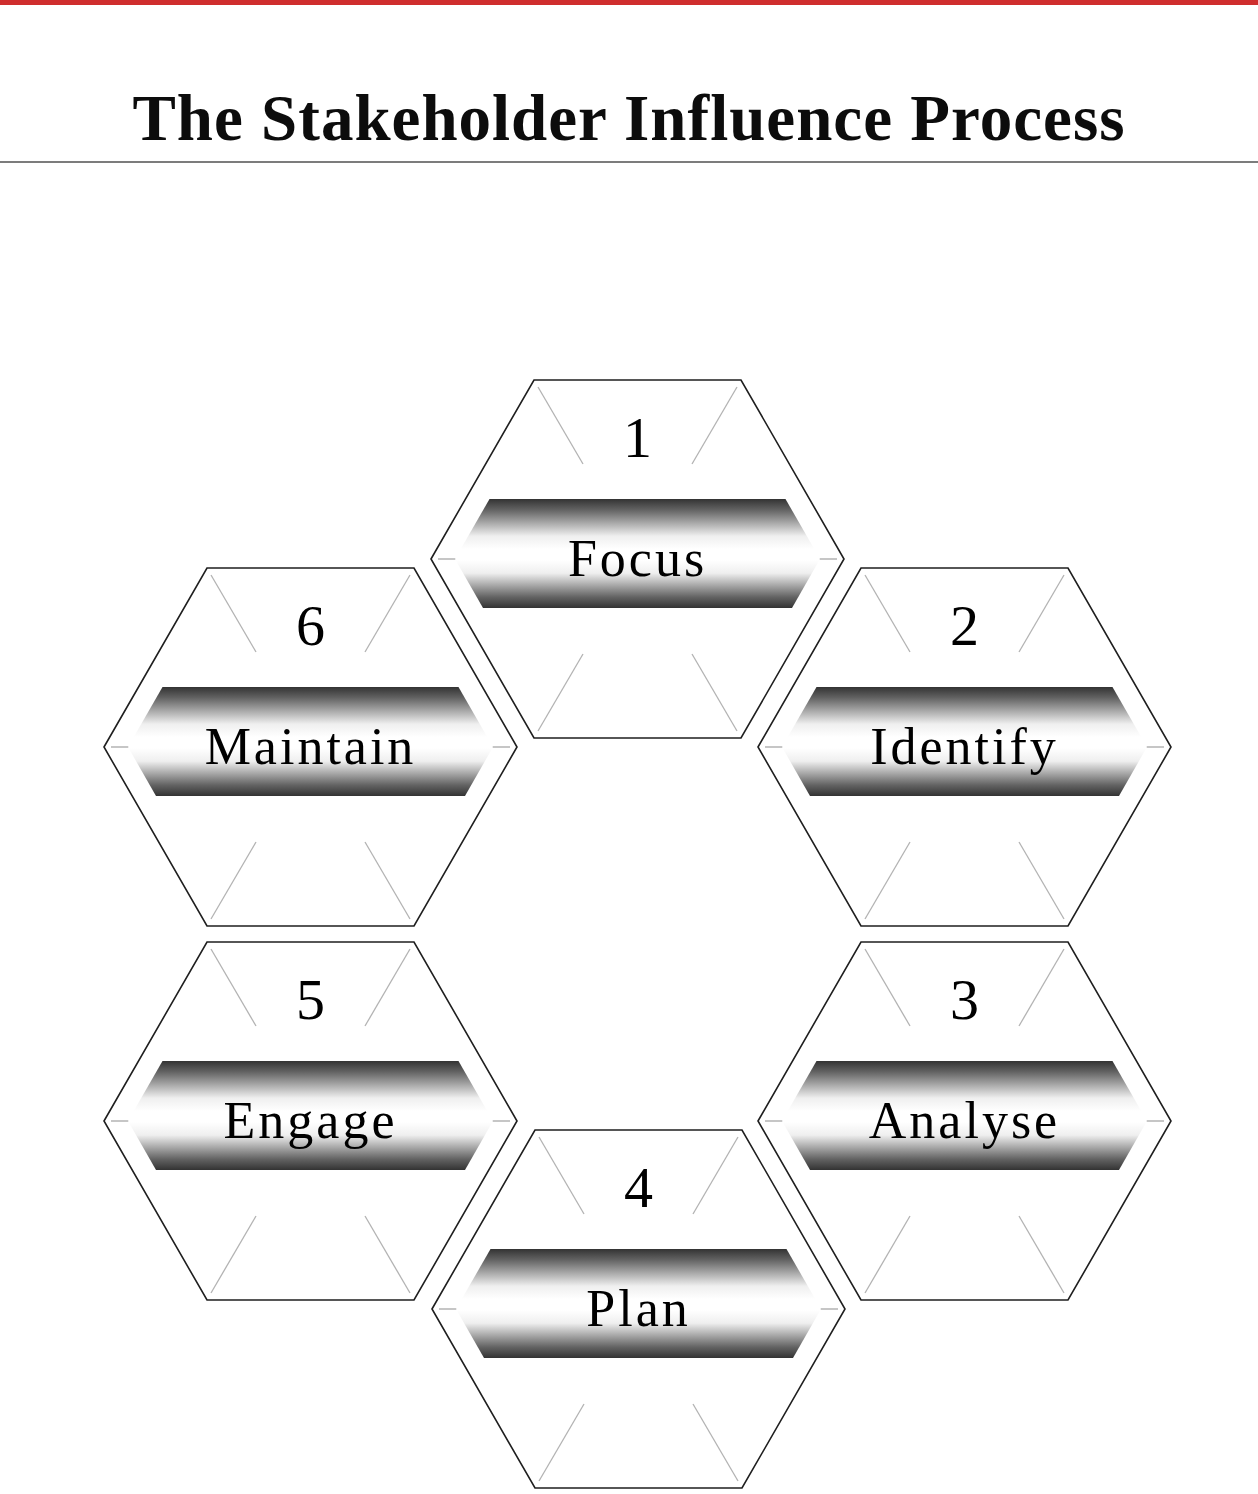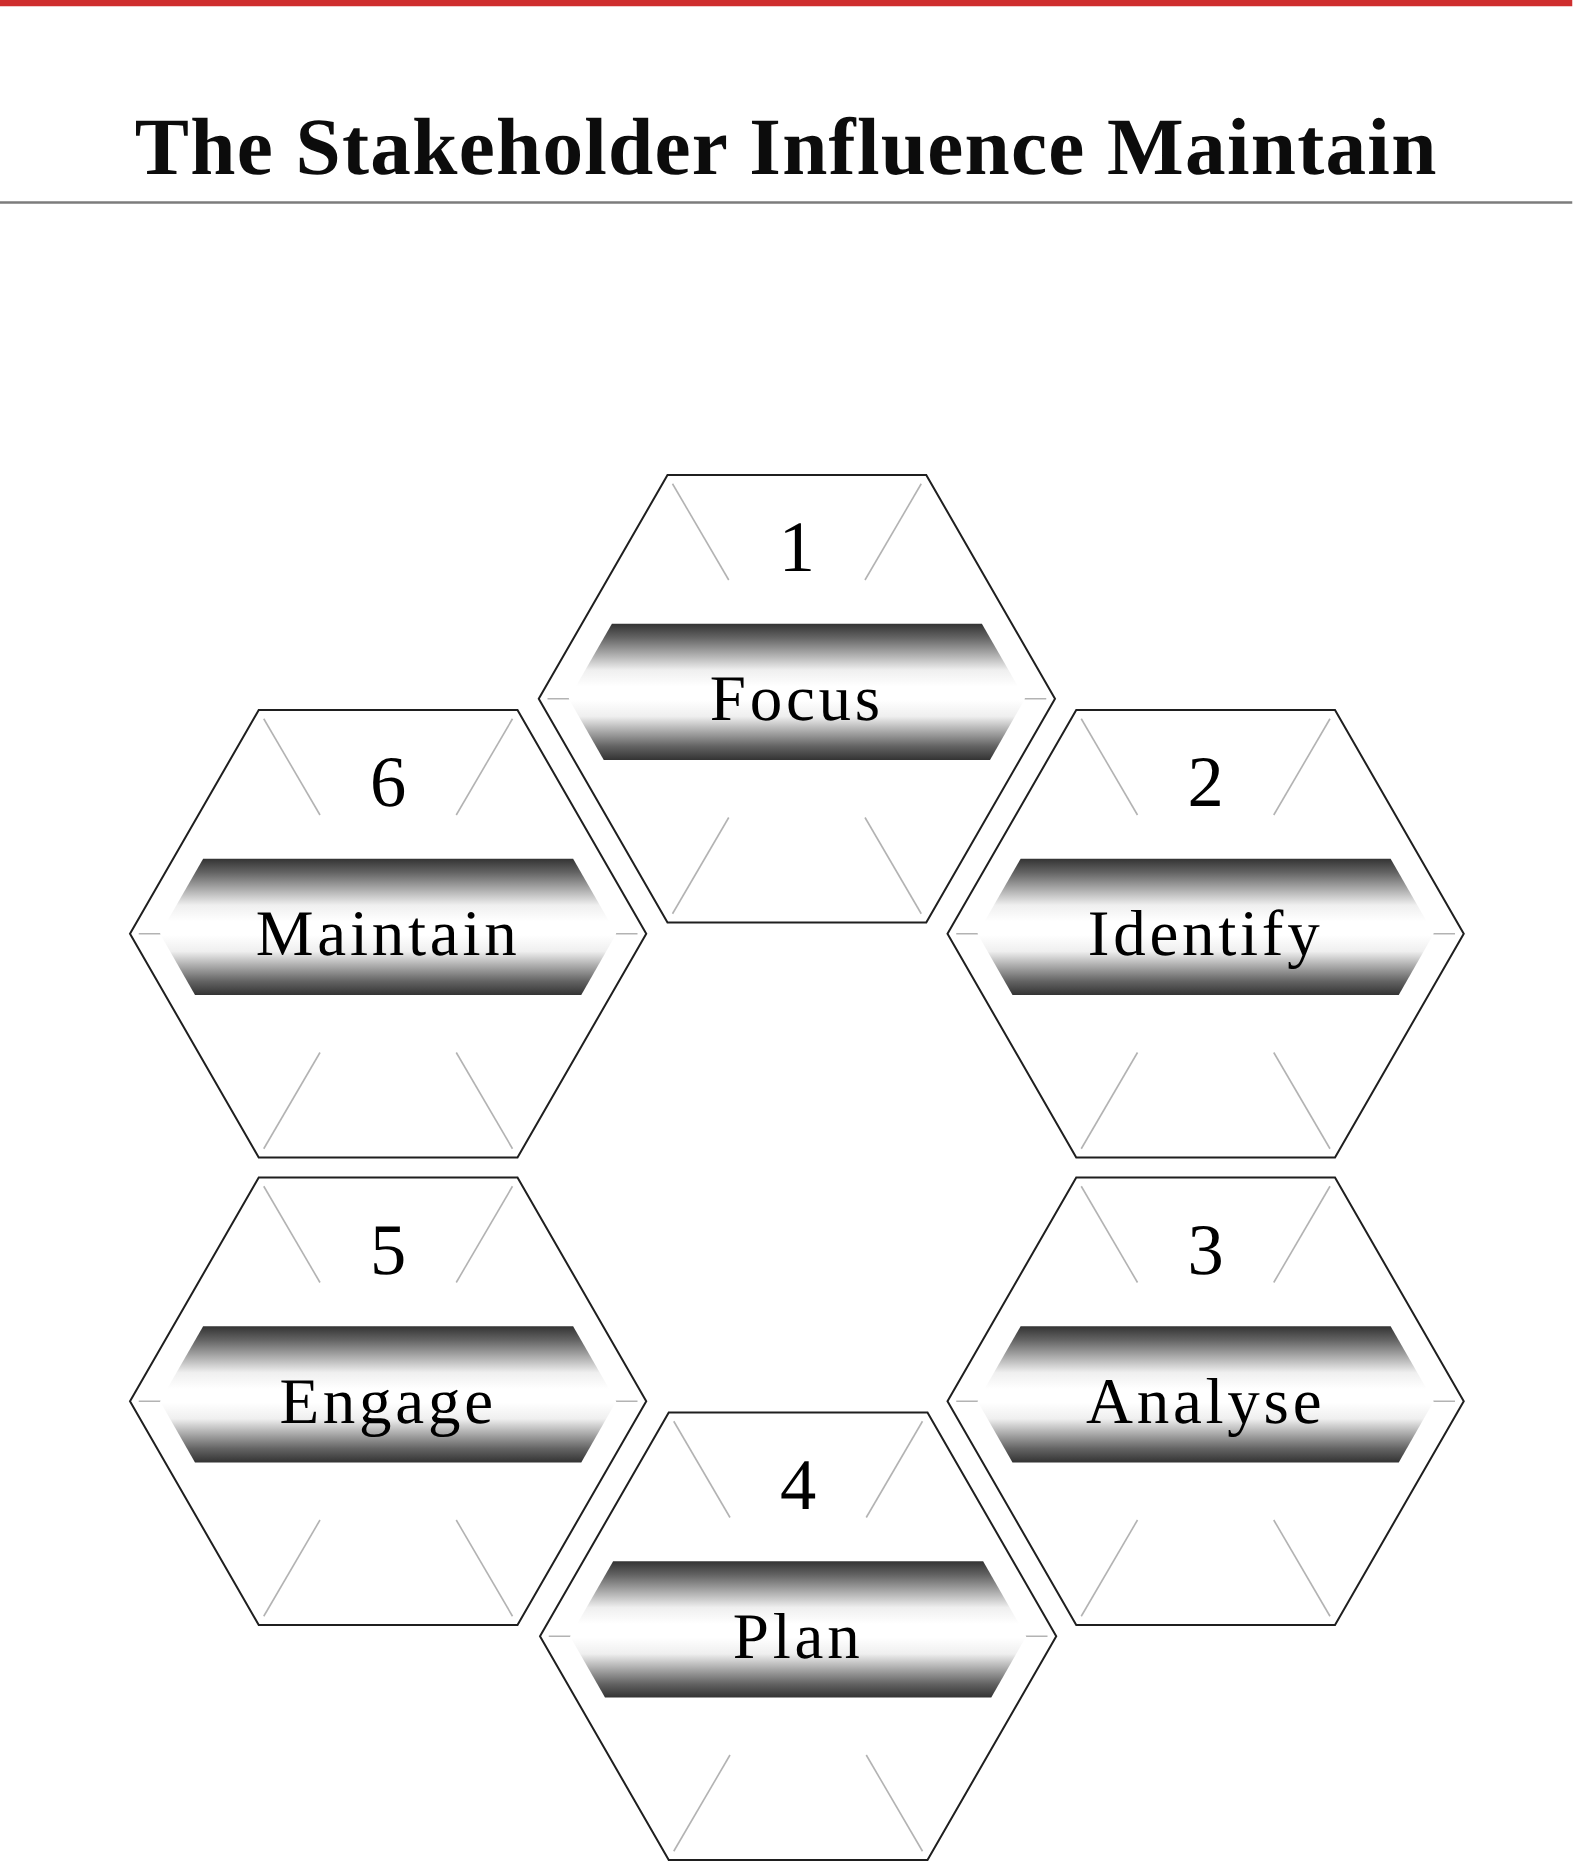--- a/index.html
+++ b/index.html
@@ -59,21 +59,21 @@
   .hex-3 { left:757px; top:941px; }
   .hex-4 { left:431px; top:1129px; }
   .hex-5 { left:103px; top:941px; }
   .hex-6 { left:103px; top:567px; }
 </style>
 </head>
 <body>
 
 <div class="top-bar"></div>
 
-<h1 class="title">The Stakeholder Influence Maintain</h1>
+<h1 class="title">The Stakeholder Influence Process</h1>
 
 <div class="divider"></div>
 
 <svg width="0" height="0" style="position:absolute" aria-hidden="true">
   <defs>
     <linearGradient id="bandGrad" x1="0" y1="0" x2="0" y2="1">
       <stop offset="0%" stop-color="#333333"></stop>
       <stop offset="10%" stop-color="#636363"></stop>
       <stop offset="34%" stop-color="#efefef"></stop>
       <stop offset="46%" stop-color="#ffffff"></stop>

